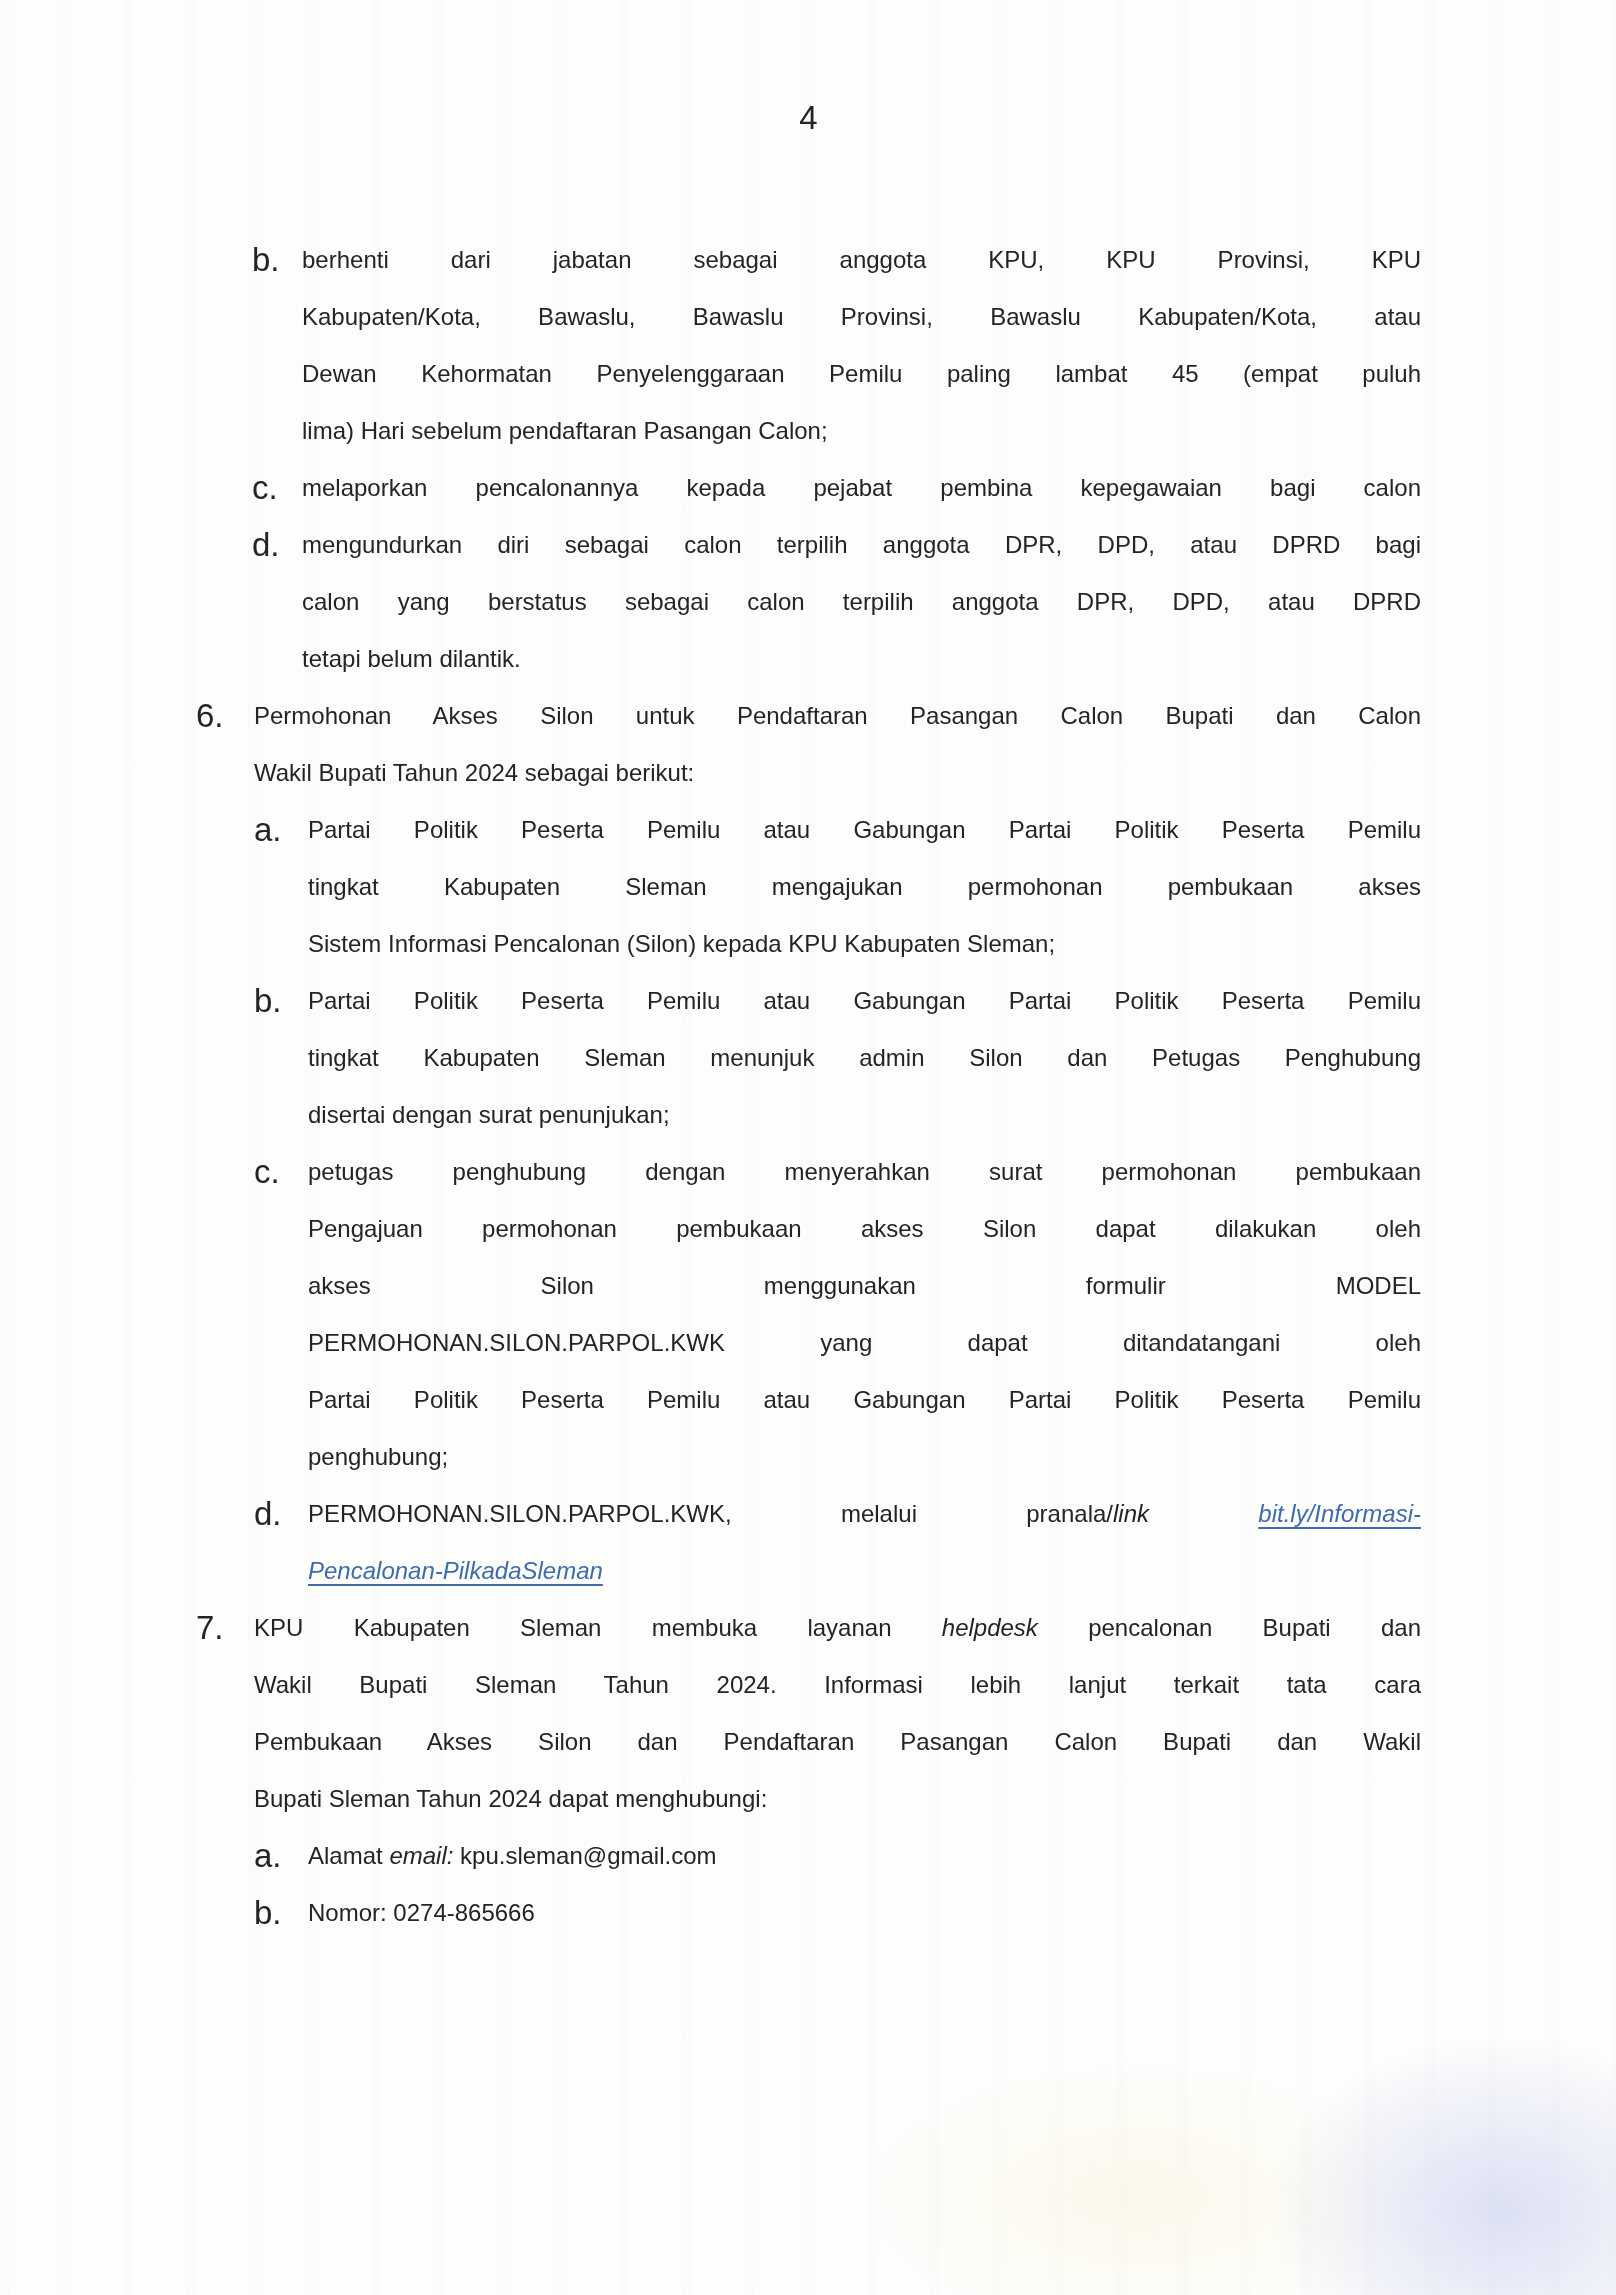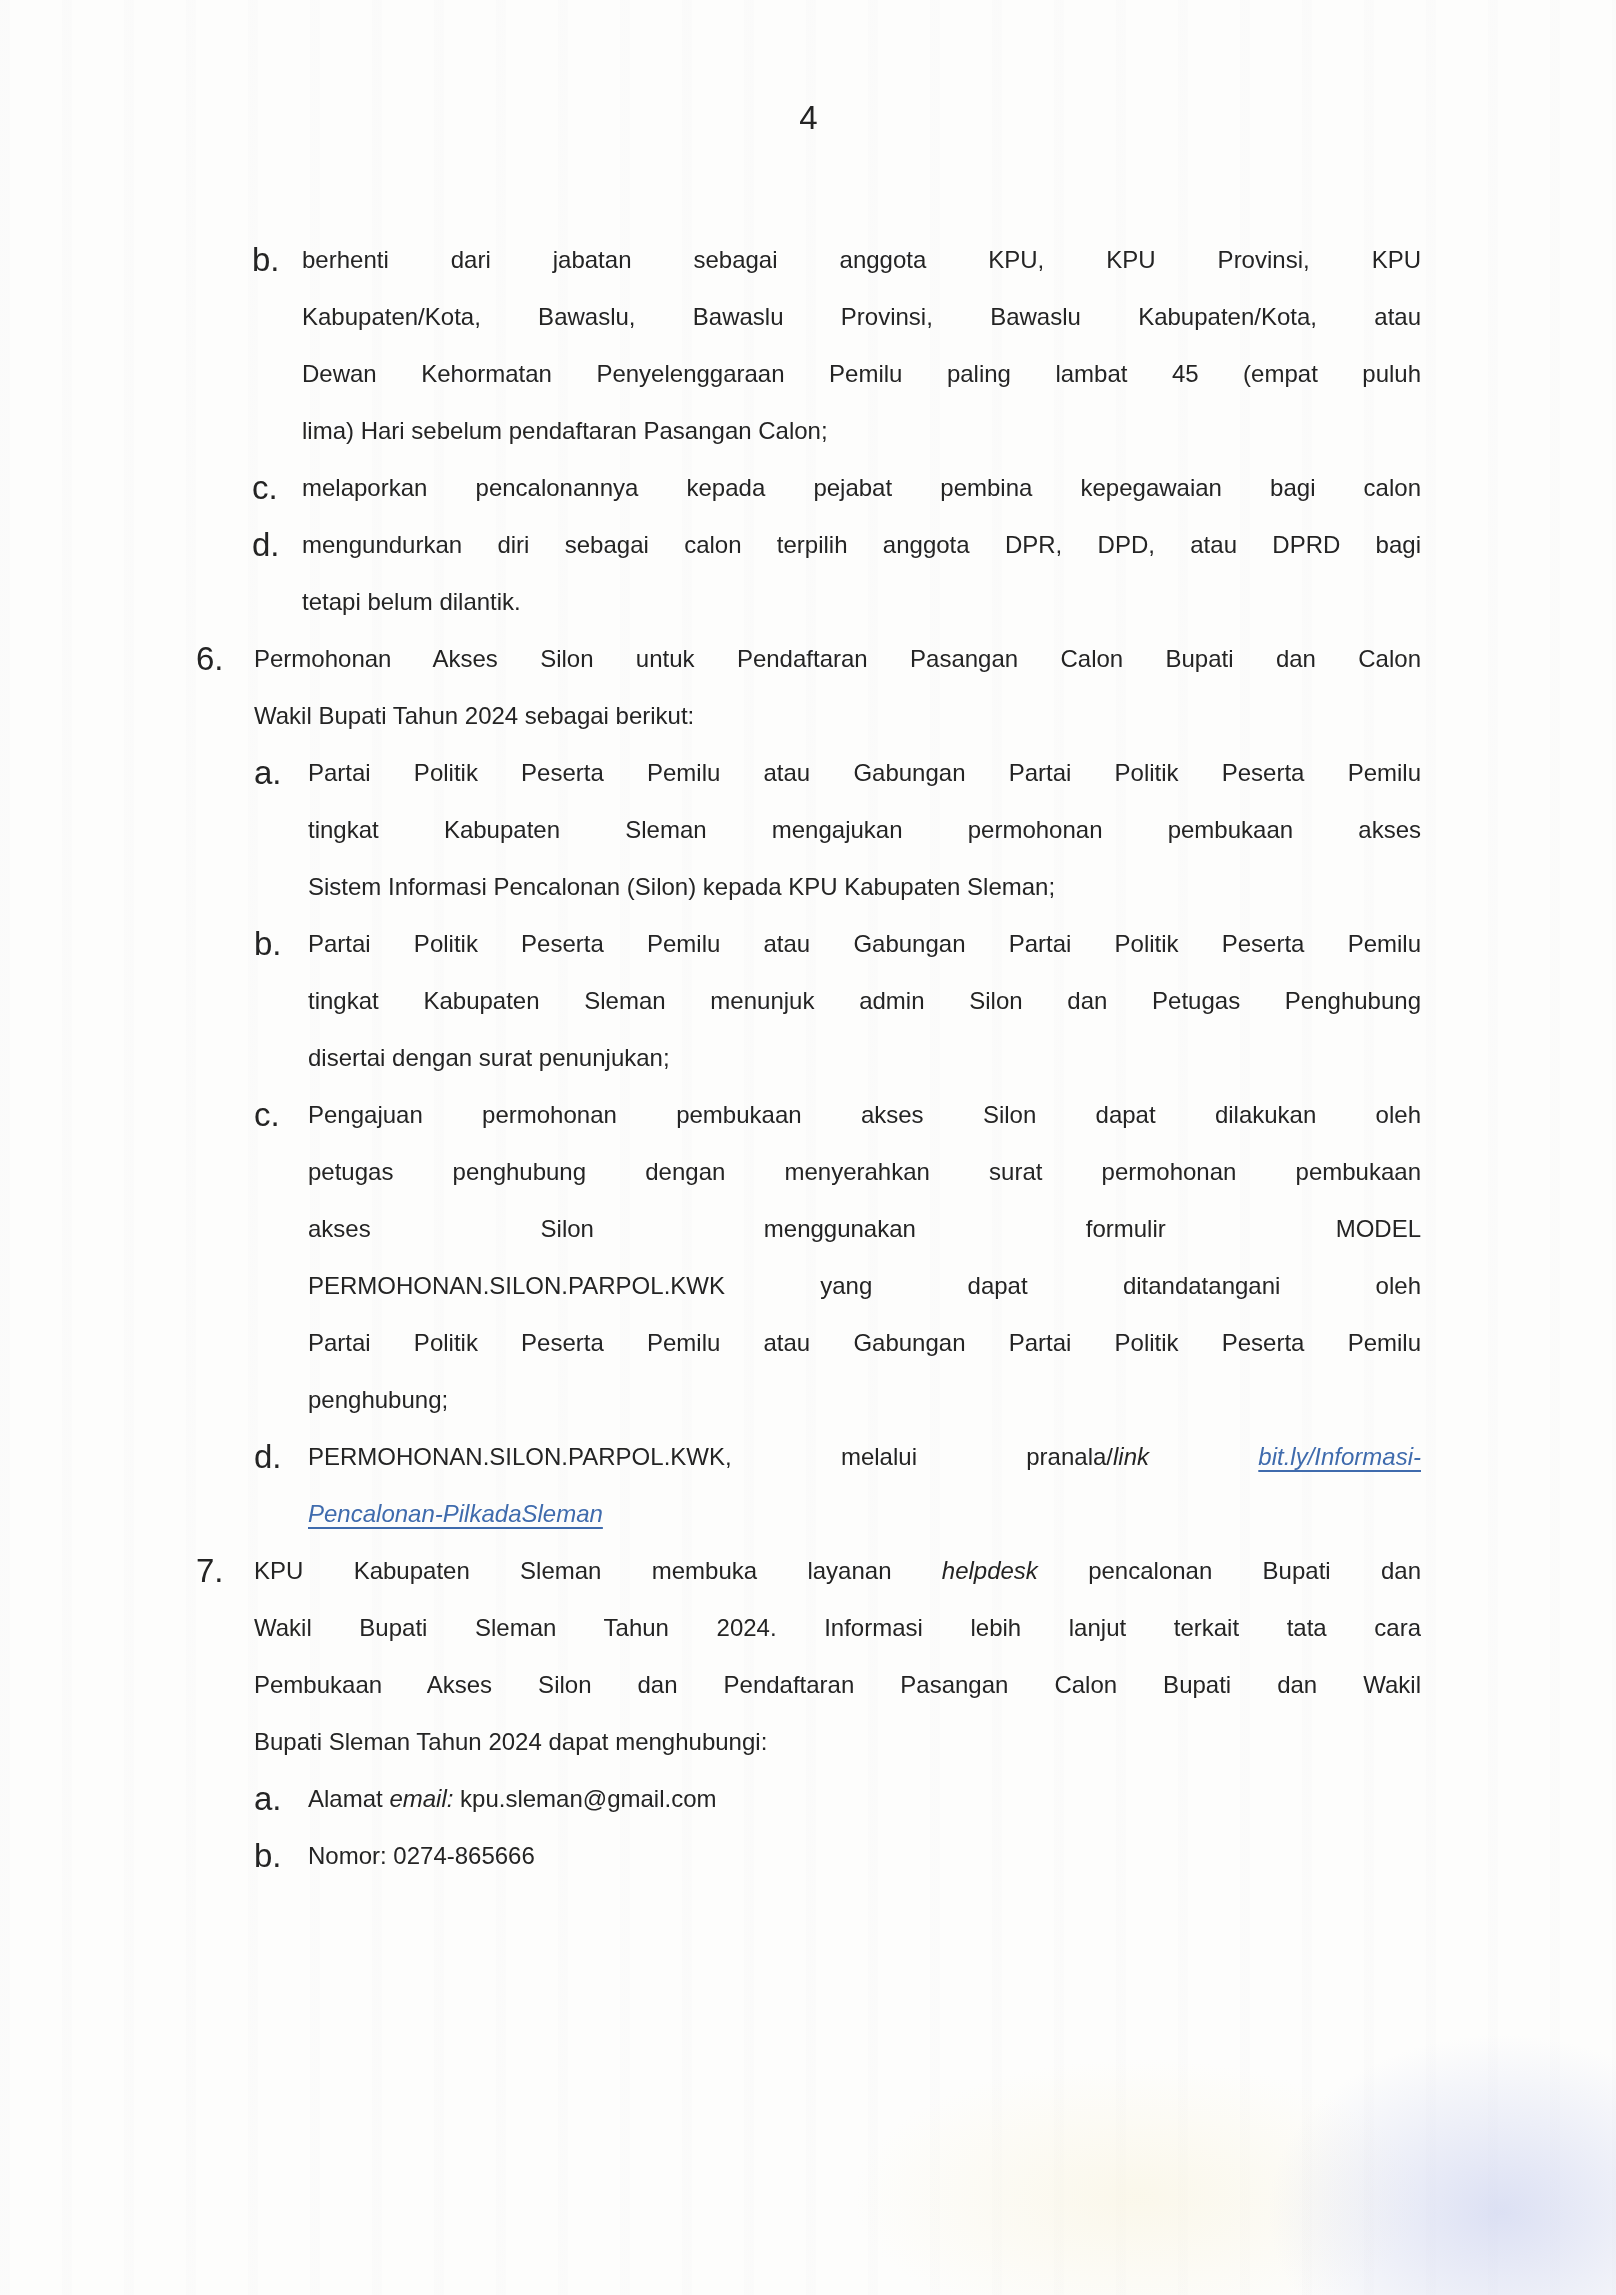--- a/index.html
+++ b/index.html
@@ -115,20 +115,21 @@
         <div class="line j"><span class="seg plain">Dewan Kehormatan Penyelenggaraan Pemilu paling lambat 45 (empat puluh</span></div>
         <div class="line"><span class="seg plain">lima) Hari sebelum pendaftaran Pasangan Calon;</span></div>
       </div>
       <div class="block letter1">
         <span class="marker">c.</span>
         <div class="line j"><span class="seg plain">melaporkan pencalonannya kepada pejabat pembina kepegawaian bagi calon</span></div>
       </div>
       <div class="block letter1">
         <span class="marker">d.</span>
         <div class="line j"><span class="seg plain">mengundurkan diri sebagai calon terpilih anggota DPR, DPD, atau DPRD bagi</span></div>
+        <div class="line j"><span class="seg plain">calon yang berstatus sebagai calon terpilih anggota DPR, DPD, atau DPRD</span></div>
         <div class="line"><span class="seg plain">tetapi belum dilantik.</span></div>
       </div>
       <div class="block num">
         <span class="marker">6.</span>
         <div class="line j"><span class="seg plain">Permohonan Akses Silon untuk Pendaftaran Pasangan Calon Bupati dan Calon</span></div>
         <div class="line"><span class="seg plain">Wakil Bupati Tahun 2024 sebagai berikut:</span></div>
       </div>
       <div class="block letter2">
         <span class="marker">a.</span>
         <div class="line j"><span class="seg plain">Partai Politik Peserta Pemilu atau Gabungan Partai Politik Peserta Pemilu</span></div>
@@ -136,22 +137,22 @@
         <div class="line"><span class="seg plain">Sistem Informasi Pencalonan (Silon) kepada KPU Kabupaten Sleman;</span></div>
       </div>
       <div class="block letter2">
         <span class="marker">b.</span>
         <div class="line j"><span class="seg plain">Partai Politik Peserta Pemilu atau Gabungan Partai Politik Peserta Pemilu</span></div>
         <div class="line j"><span class="seg plain">tingkat Kabupaten Sleman menunjuk admin Silon dan Petugas Penghubung</span></div>
         <div class="line"><span class="seg plain">disertai dengan surat penunjukan;</span></div>
       </div>
       <div class="block letter2">
         <span class="marker">c.</span>
+        <div class="line j"><span class="seg plain">petugas penghubung dengan menyerahkan surat permohonan pembukaan</span></div>
         <div class="line j"><span class="seg plain">Pengajuan permohonan pembukaan akses Silon dapat dilakukan oleh</span></div>
-        <div class="line j"><span class="seg plain">petugas penghubung dengan menyerahkan surat permohonan pembukaan</span></div>
         <div class="line j"><span class="seg plain">akses Silon menggunakan formulir MODEL</span></div>
         <div class="line j"><span class="seg plain">PERMOHONAN.SILON.PARPOL.KWK yang dapat ditandatangani oleh</span></div>
         <div class="line j"><span class="seg plain">Partai Politik Peserta Pemilu atau Gabungan Partai Politik Peserta Pemilu</span></div>
         <div class="line"><span class="seg plain">penghubung;</span></div>
       </div>
       <div class="block letter2">
         <span class="marker">d.</span>
         <div class="line j"><span class="seg plain">PERMOHONAN.SILON.PARPOL.KWK, melalui pranala/</span><span class="seg italic">link </span><span class="seg link">bit.ly/Informasi-</span></div>
         <div class="line"><span class="seg link">Pencalonan-PilkadaSleman</span></div>
       </div>

